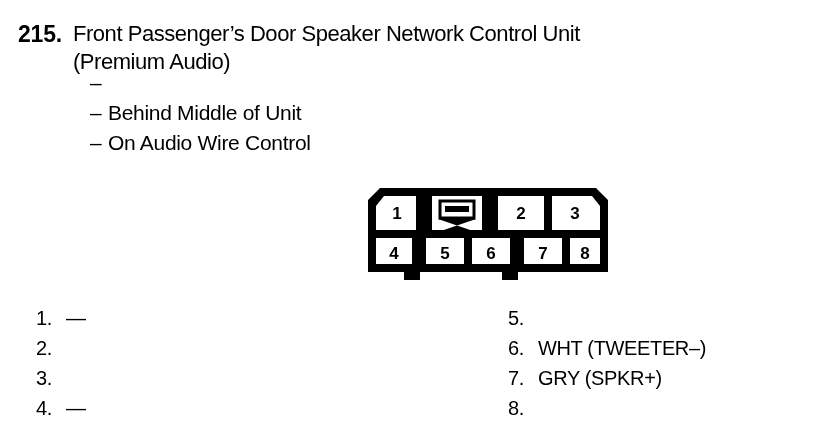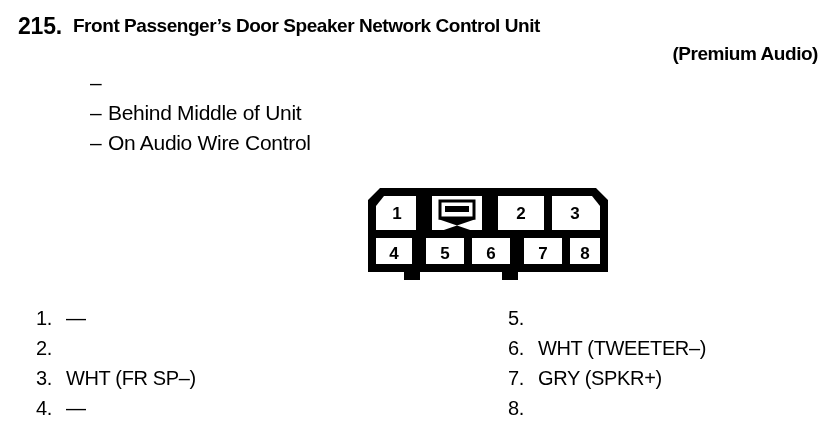--- a/index.html
+++ b/index.html
@@ -14,46 +14,45 @@
     font-family: "Liberation Sans", sans-serif;
     color: #000000;
     overflow: hidden;
     position: relative;
   }
 
   
   #title-block {
     position: absolute;
     left: 18px;
-    top: 12px;
+    top: 20px;
     width: 800px;
   }
   .title-row {
     display: flex;
     align-items: flex-start;
   }
   #entry-number {
     font-size: 23px;
     font-weight: bold;
     line-height: 28px;
     letter-spacing: -0.2px;
     white-space: nowrap;
     flex: 0 0 auto;
     padding-right: 11px;
   }
   #title-text {
-    font-size: 19px;
-    font-weight: bold;
+    font-size: 22px;
+    font-weight: normal;
     line-height: 28px;
     letter-spacing: -0.45px;
     flex: 1 1 auto;
   }
   #title-line2 {
     display: block;
-    text-align: right;
   }
 
   
   #notes {
     position: absolute;
     left: 90px;
     top: 68px;
   }
   .note-row {
     display: flex;
@@ -202,21 +201,20 @@
   <div class="legend-col" id="legend-col-left">
     <div class="legend-row">
       <span class="legend-index">1.</span>
       <span class="legend-desc">—</span>
     </div>
     <div class="legend-row">
       <span class="legend-index">2.</span>
     </div>
     <div class="legend-row">
       <span class="legend-index">3.</span>
-      <span class="legend-desc">WHT (FR SP–)</span>
     </div>
     <div class="legend-row">
       <span class="legend-index">4.</span>
       <span class="legend-desc">—</span>
     </div>
   </div>
 
   <div class="legend-col" id="legend-col-right">
     <div class="legend-row">
       <span class="legend-index">5.</span>

